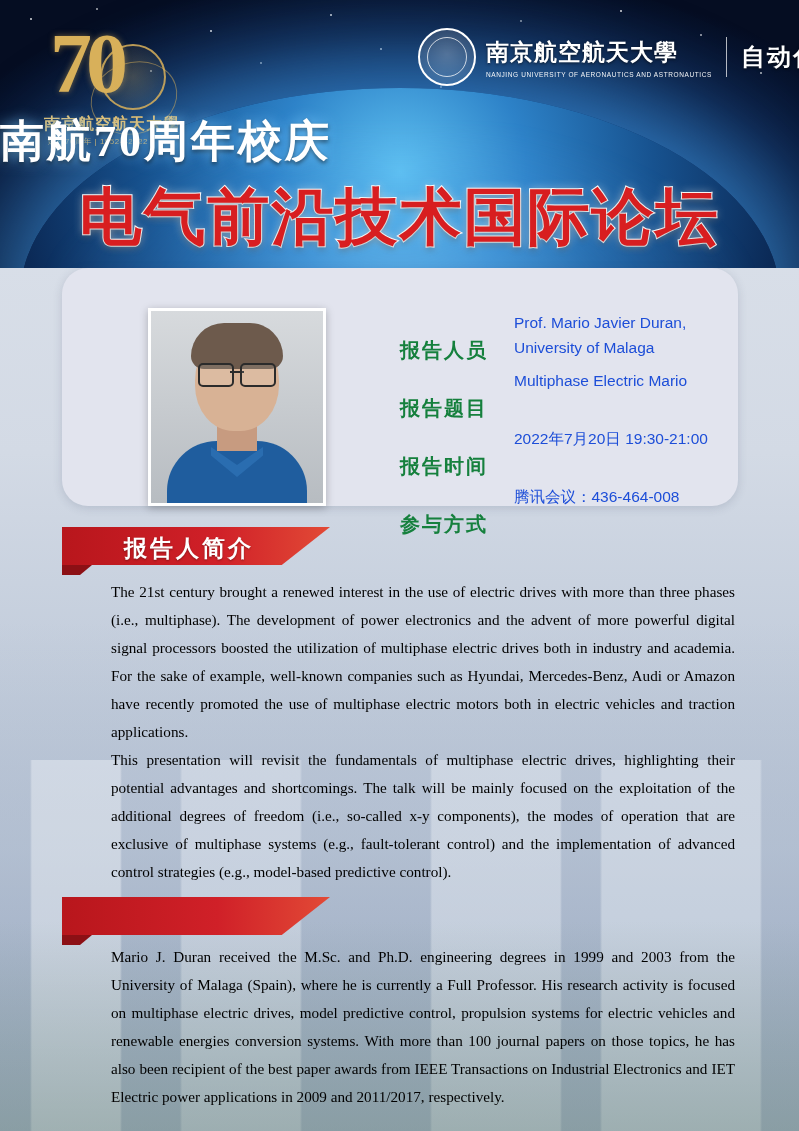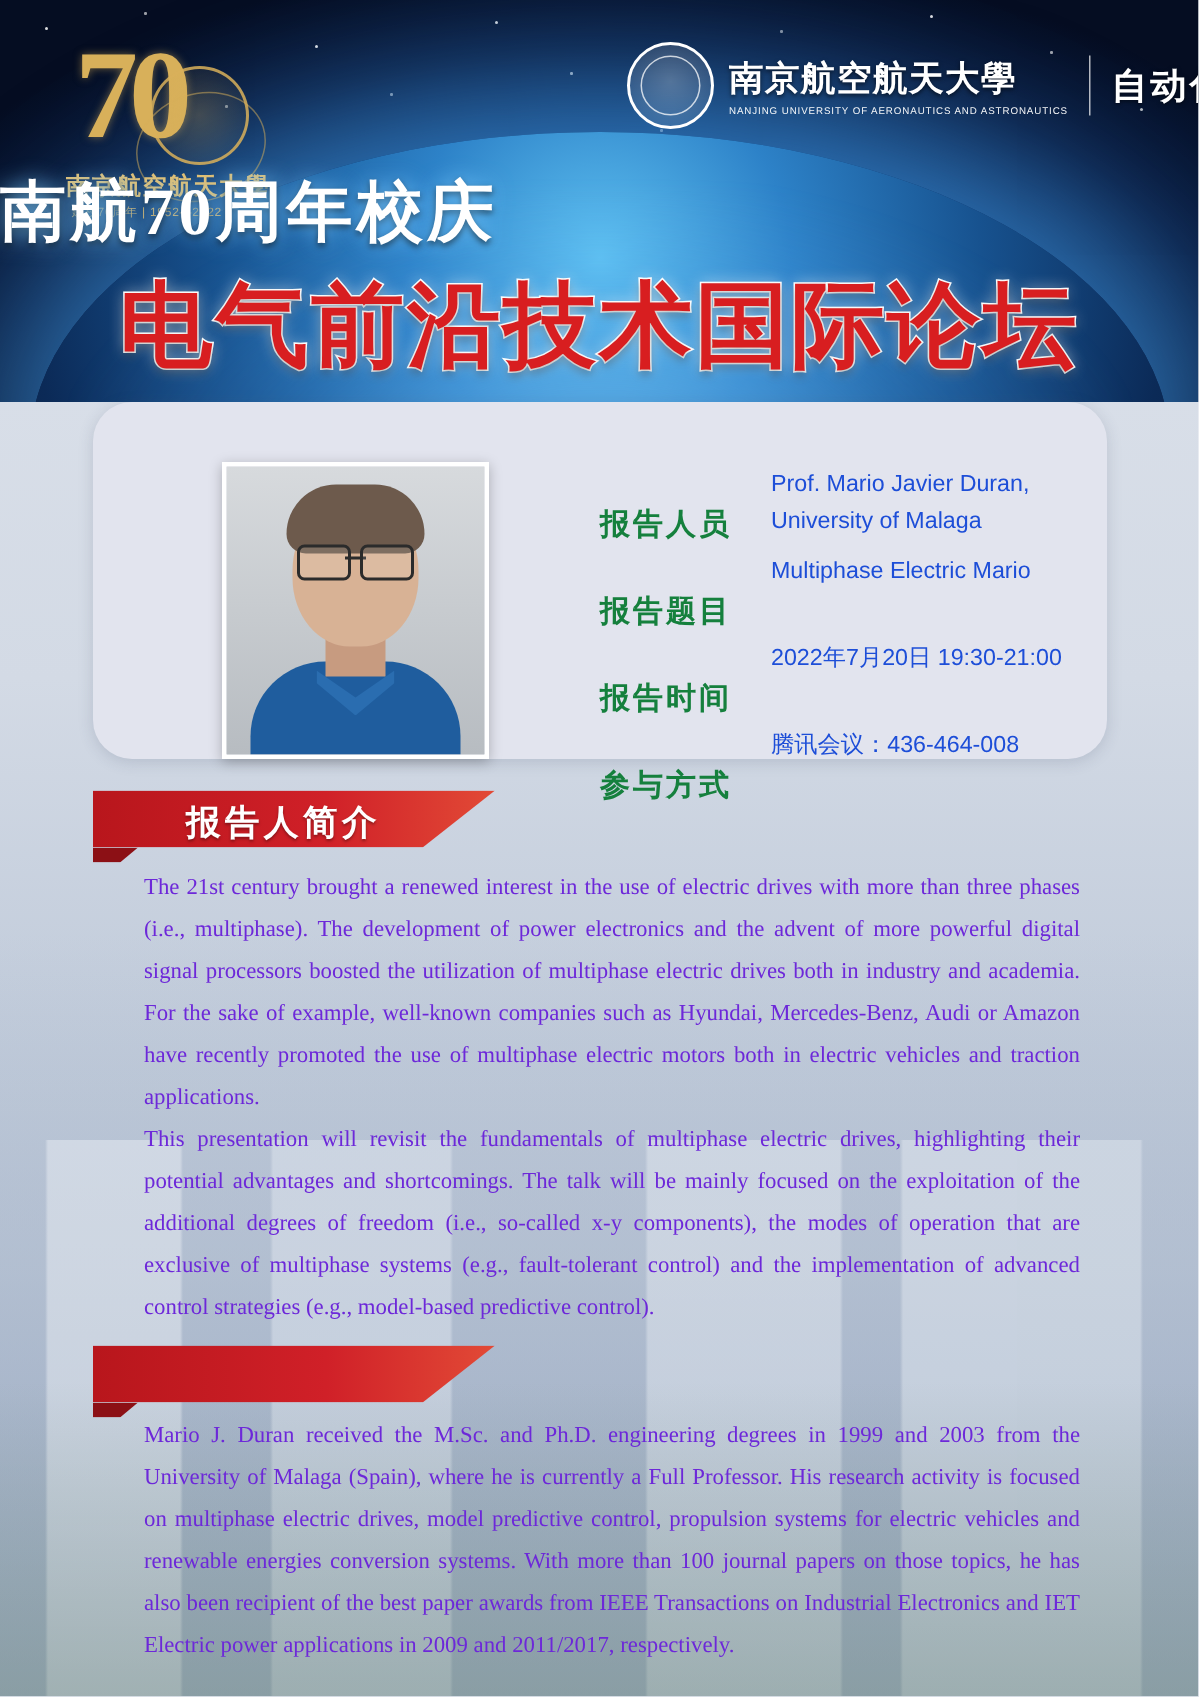--- a/index.html
+++ b/index.html
@@ -355,26 +355,26 @@
     font-size: 23px;
     font-weight: bold;
     color: #ffffff;
     letter-spacing: 3px;
     text-shadow: 0 1px 2px rgba(0,0,0,0.35);
   }
 
   
   .body-text {
     position: absolute;
-    left: 96px;
+    left: 111px;
     width: 624px;
     font-family: "Liberation Serif", serif;
     font-size: 15.2px;
     line-height: 28px;
-    color: #6d28d9;
+    color: #000000;
     text-align: justify;
   }
   .body-text p { margin: 0; }
   .body-text p + p { margin-top: 0px; }
 </style>
 </head>
 <body>
 
 <div class="poster">
 

